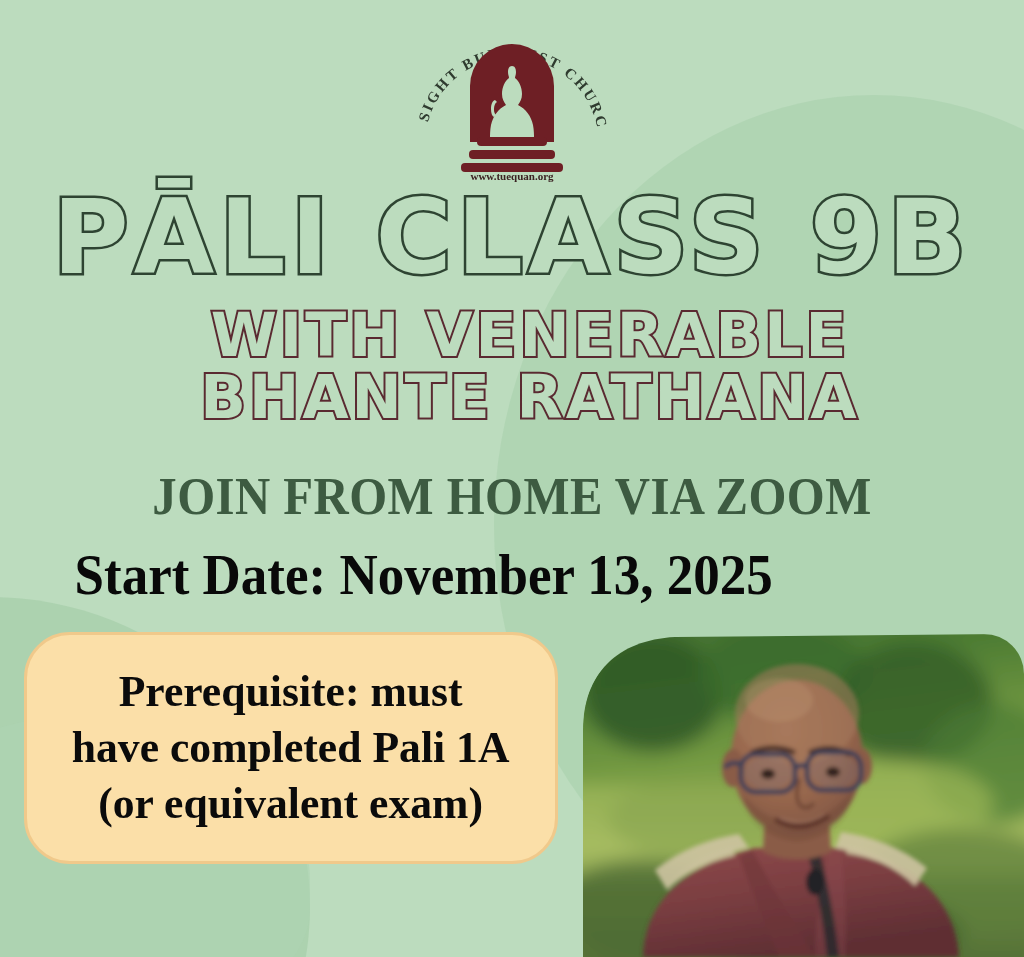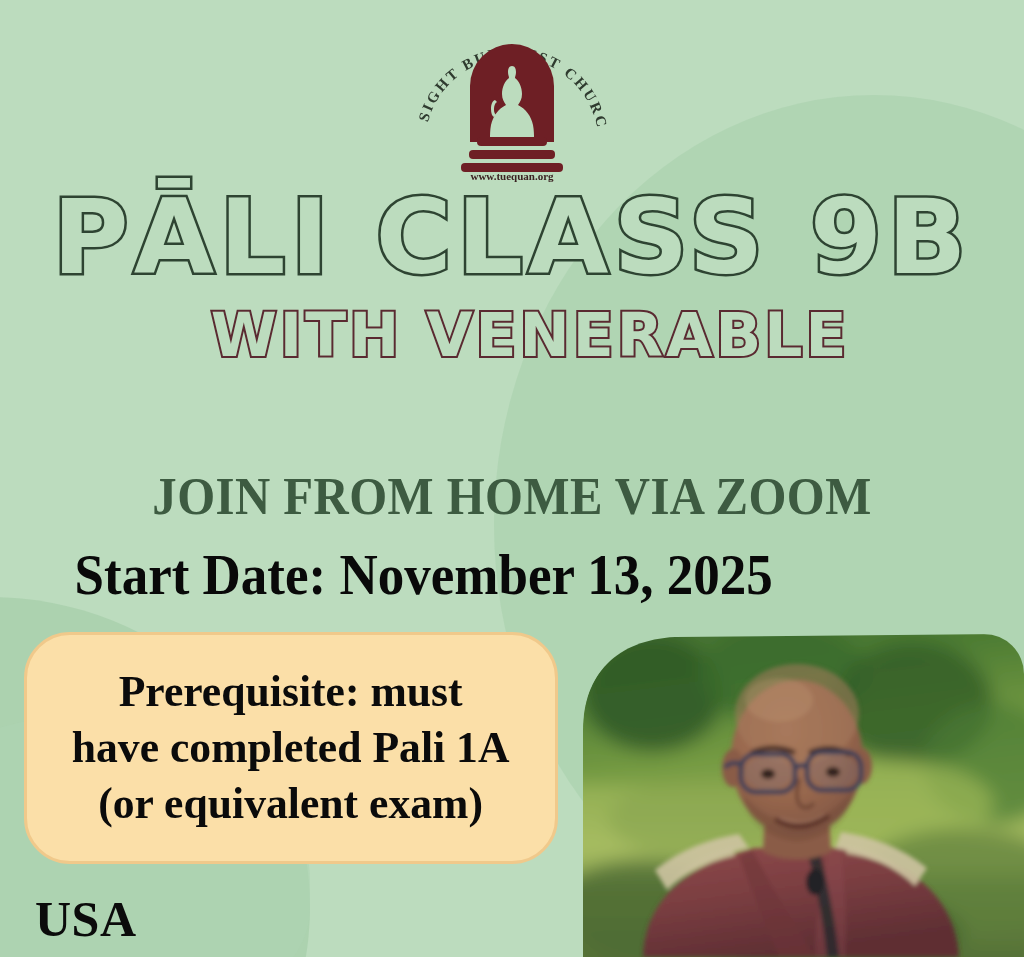--- a/index.html
+++ b/index.html
@@ -219,35 +219,35 @@
       <text x="105" y="166" text-anchor="middle" font-family="Liberation Serif, serif" font-size="11" font-weight="bold" fill="#3a2222">www.tuequan.org</text>
     </svg>
   </div>
 
   <div class="title-main">
     <span class="inner">PĀLI CLASS 9B</span>
   </div>
 
   <div class="title-sub">
     <span class="line">WITH VENERABLE</span>
+    <span class="line">BHANTE RATHANA</span>
   </div>
 
   <div class="zoom-line">JOIN FROM HOME VIA ZOOM</div>
 
   <div class="start-date">Start Date: November 13, 2025</div>
 
   <div class="prereq">
     <div class="prereq-text">
       <div>Prerequisite: must</div>
       <div>have completed Pali 1A</div>
       <div>(or equivalent exam)</div>
     </div>
   </div>
 
-  <div class="country">USA</div>
 
   <div class="photo">
     <svg width="441" height="323" viewBox="0 0 441 323" xmlns="http://www.w3.org/2000/svg">
       <defs>
         <clipPath id="photoclip">
           <path d="M0,96 C0,40 34,6 92,3 L420,0 C434,0 441,7 441,20 L441,323 L0,323 Z"></path>
         </clipPath>
         <linearGradient id="bgtop" x1="0" y1="0" x2="0.3" y2="1">
           <stop offset="0%" stop-color="#3f6b30"></stop>
           <stop offset="35%" stop-color="#4d7c33"></stop>

